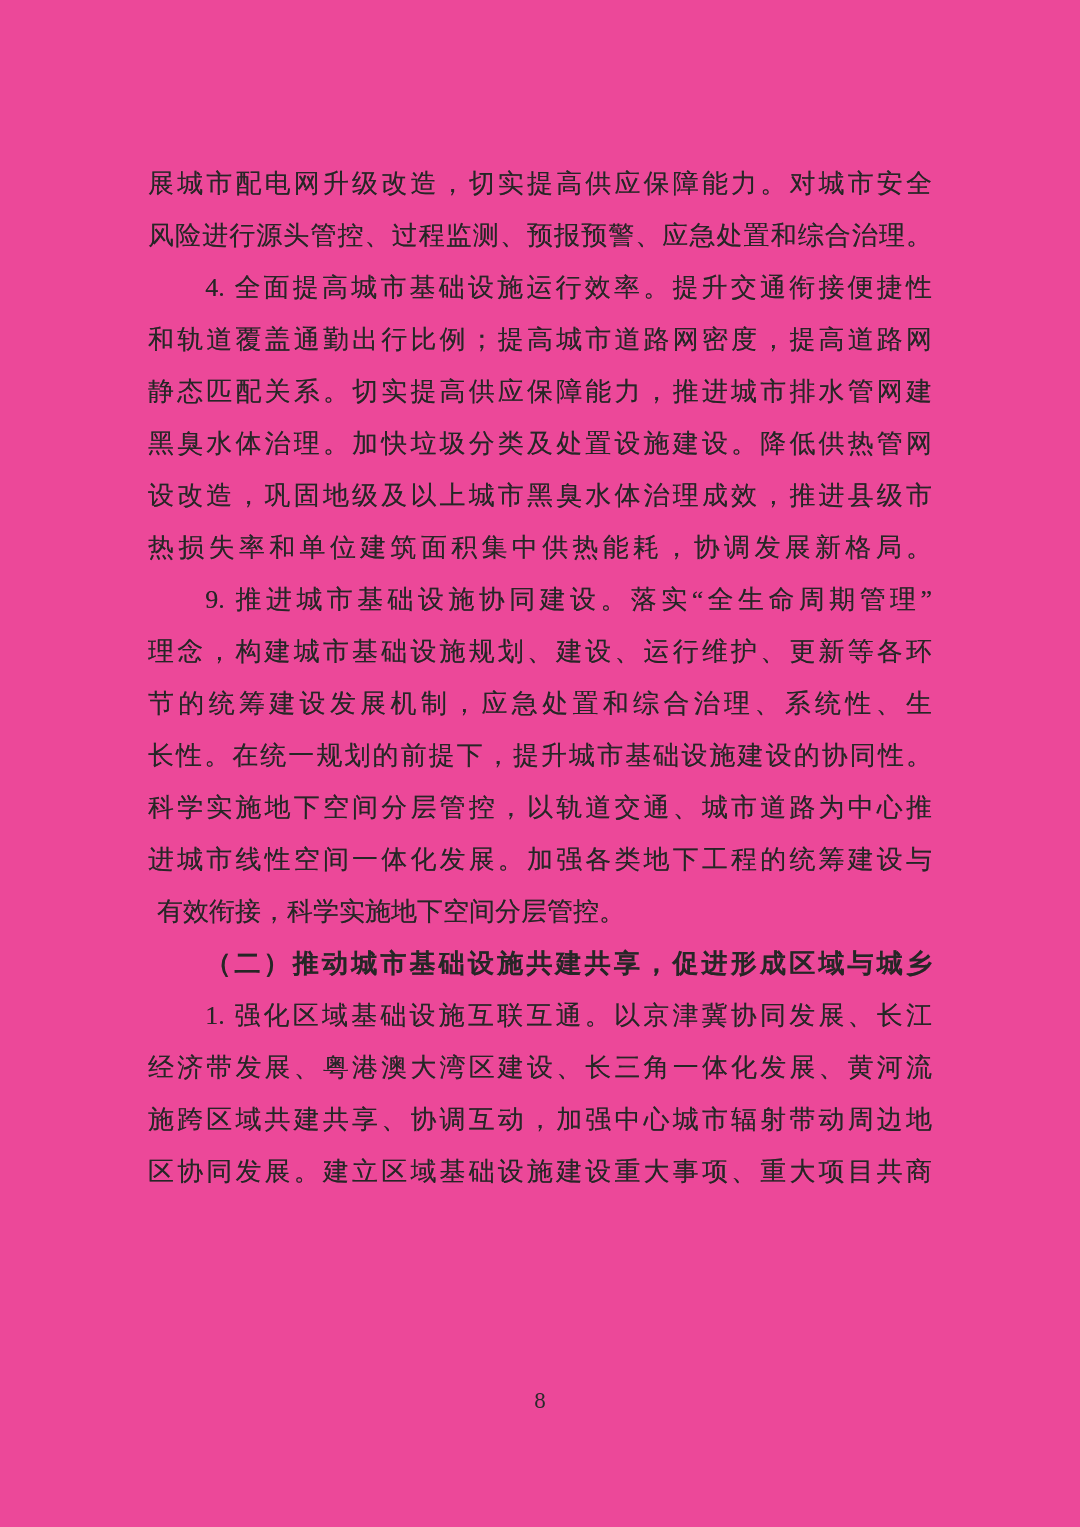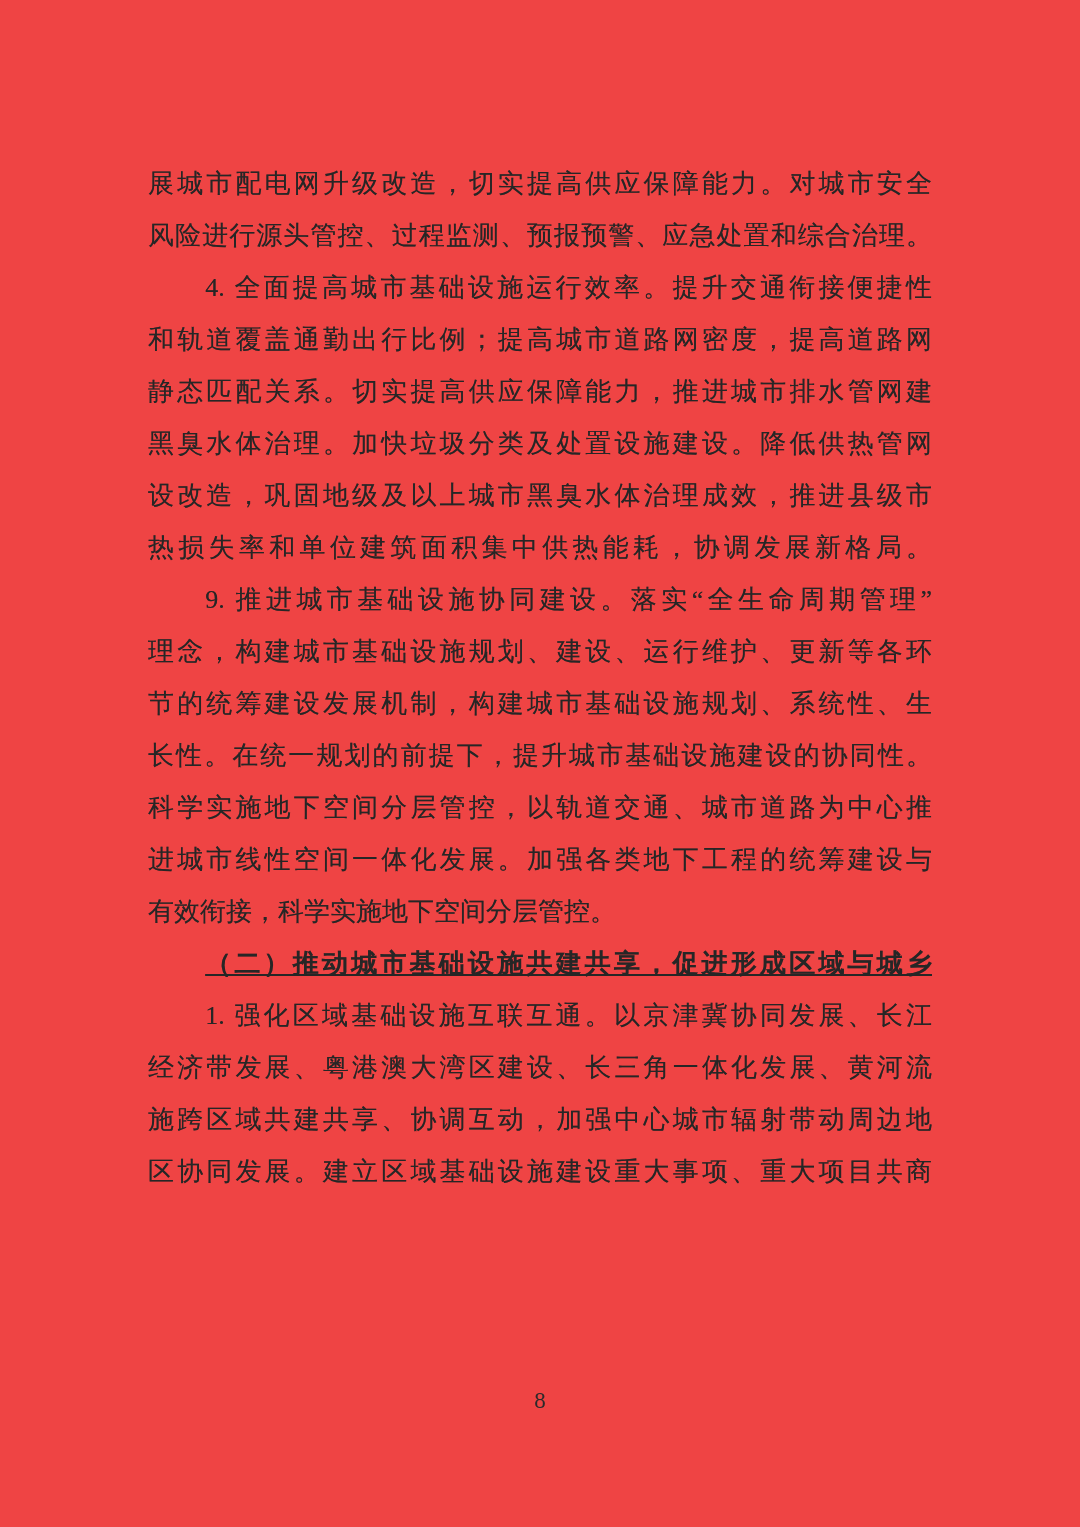--- a/index.html
+++ b/index.html
@@ -4,48 +4,48 @@
 <style>
   html, body {
     margin: 0;
     padding: 0;
     background: #ffffff;
   }
   .page {
     position: relative;
     width: 1080px;
     height: 1527px;
-    background: #ef4444;
+    background: #ec4899;
     overflow: hidden;
     font-family: "Liberation Serif", serif;
     color: #262626;
   }
   .text-block {
     position: absolute;
     left: 148px;
     top: 158px;
     width: 784px;
   }
   .line {
     font-size: 26px;
     line-height: 52px;
     text-align: justify;
     text-align-last: justify;
     
     text-shadow: 0 0 0.4px rgba(40,40,40,0.55);
   }
   .line.end {
     text-align-last: left;
+    margin-left: 9px;
   }
   .line.indent {
     text-indent: 2.2em;
   }
   .line.bold {
     font-weight: 700;
-    text-decoration: underline;
   }
   .page-number {
     position: absolute;
     top: 1386px;
     left: 0;
     width: 100%;
     text-align: center;
     font-size: 23px;
     line-height: 30px;
     color: #2a2a2a;
@@ -59,21 +59,21 @@
       <div class="line">展城市配电网升级改造，切实提高供应保障能力。对城市安全</div>
       <div class="line">风险进行源头管控、过程监测、预报预警、应急处置和综合治理。</div>
       <div class="line indent">4. 全面提高城市基础设施运行效率。提升交通衔接便捷性</div>
       <div class="line">和轨道覆盖通勤出行比例；提高城市道路网密度，提高道路网</div>
       <div class="line">静态匹配关系。切实提高供应保障能力，推进城市排水管网建</div>
       <div class="line">黑臭水体治理。加快垃圾分类及处置设施建设。降低供热管网</div>
       <div class="line">设改造，巩固地级及以上城市黑臭水体治理成效，推进县级市</div>
       <div class="line">热损失率和单位建筑面积集中供热能耗，协调发展新格局。</div>
       <div class="line indent">9. 推进城市基础设施协同建设。落实“全生命周期管理”</div>
       <div class="line">理念，构建城市基础设施规划、建设、运行维护、更新等各环</div>
-      <div class="line">节的统筹建设发展机制，构建城市基础设施规划、系统性、生</div>
+      <div class="line">节的统筹建设发展机制，应急处置和综合治理、系统性、生</div>
       <div class="line">长性。在统一规划的前提下，提升城市基础设施建设的协同性。</div>
       <div class="line">科学实施地下空间分层管控，以轨道交通、城市道路为中心推</div>
       <div class="line">进城市线性空间一体化发展。加强各类地下工程的统筹建设与</div>
       <div class="line end">有效衔接，科学实施地下空间分层管控。</div>
       <div class="line indent bold">（二）推动城市基础设施共建共享，促进形成区域与城乡</div>
       <div class="line indent">1. 强化区域基础设施互联互通。以京津冀协同发展、长江</div>
       <div class="line">经济带发展、粤港澳大湾区建设、长三角一体化发展、黄河流</div>
       <div class="line">施跨区域共建共享、协调互动，加强中心城市辐射带动周边地</div>
       <div class="line">区协同发展。建立区域基础设施建设重大事项、重大项目共商</div>
     </div>

